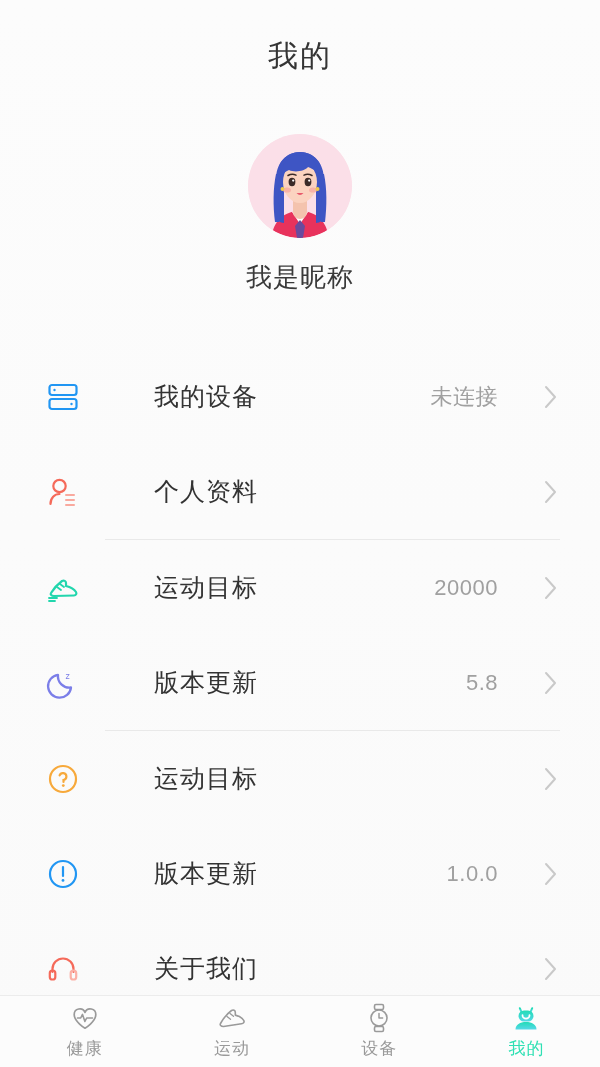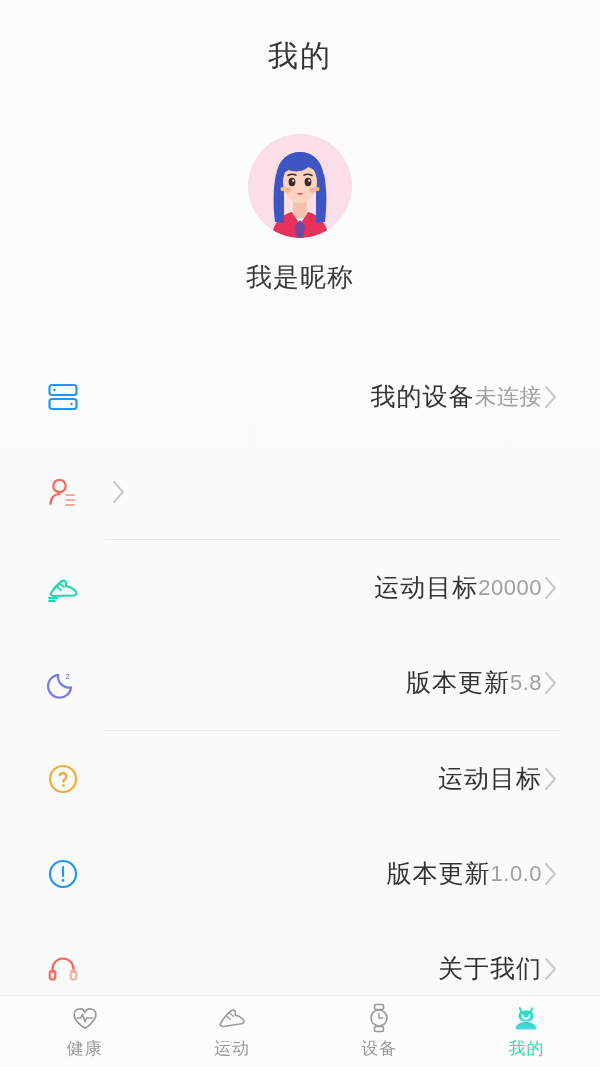--- a/index.html
+++ b/index.html
@@ -18,21 +18,20 @@
   }
 
   
   .screen {
     width: 600px;
     height: 1067px;
     background: linear-gradient(180deg, #fcfcfc 0%, #fafafa 100%);
     position: relative;
     display: flex;
     flex-direction: column;
-    text-align: right;
   }
 
   
   .header {
     height: 112px;
     display: flex;
     align-items: center;
     justify-content: center;
     flex: 0 0 auto;
   }
@@ -76,20 +75,21 @@
     position: relative;
   }
 
   .row {
     height: 95px;
     display: flex;
     align-items: center;
     padding: 0 40px 0 40px;
     position: relative;
     background: transparent;
+    gap: 44px;
   }
 
   .row-icon {
     width: 46px;
     height: 46px;
     flex: 0 0 46px;
     display: flex;
     align-items: center;
     justify-content: center;
     margin-right: 24px;
@@ -246,20 +246,21 @@
     <div class="row">
       <span class="row-icon">
         <svg width="34" height="34" viewBox="0 0 34 34" xmlns="http://www.w3.org/2000/svg">
           <circle cx="13.5" cy="11" r="6.2" fill="none" stroke="#f56a5a" stroke-width="2.2"></circle>
           <path d="M4.5 29c0-6 4-10 9-10" fill="none" stroke="#f56a5a" stroke-width="2.2" stroke-linecap="round"></path>
           <path d="M20 20h8" stroke="#f9a99e" stroke-width="2" stroke-linecap="round"></path>
           <path d="M20 25h8" stroke="#f9a99e" stroke-width="2" stroke-linecap="round"></path>
           <path d="M20 30h8" stroke="#f9a99e" stroke-width="2" stroke-linecap="round"></path>
         </svg>
       </span>
+      <span class="row-label">个人资料</span>
       <span class="row-value"></span>
       <span class="chevron">
         <svg width="14" height="24" viewBox="0 0 14 24" xmlns="http://www.w3.org/2000/svg">
           <path d="M2 2 L11 12 L2 22" fill="none" stroke="#c9c9c9" stroke-width="2" stroke-linecap="round" stroke-linejoin="round"></path>
         </svg>
       </span>
     </div>
 
     <div class="divider"></div>
 

